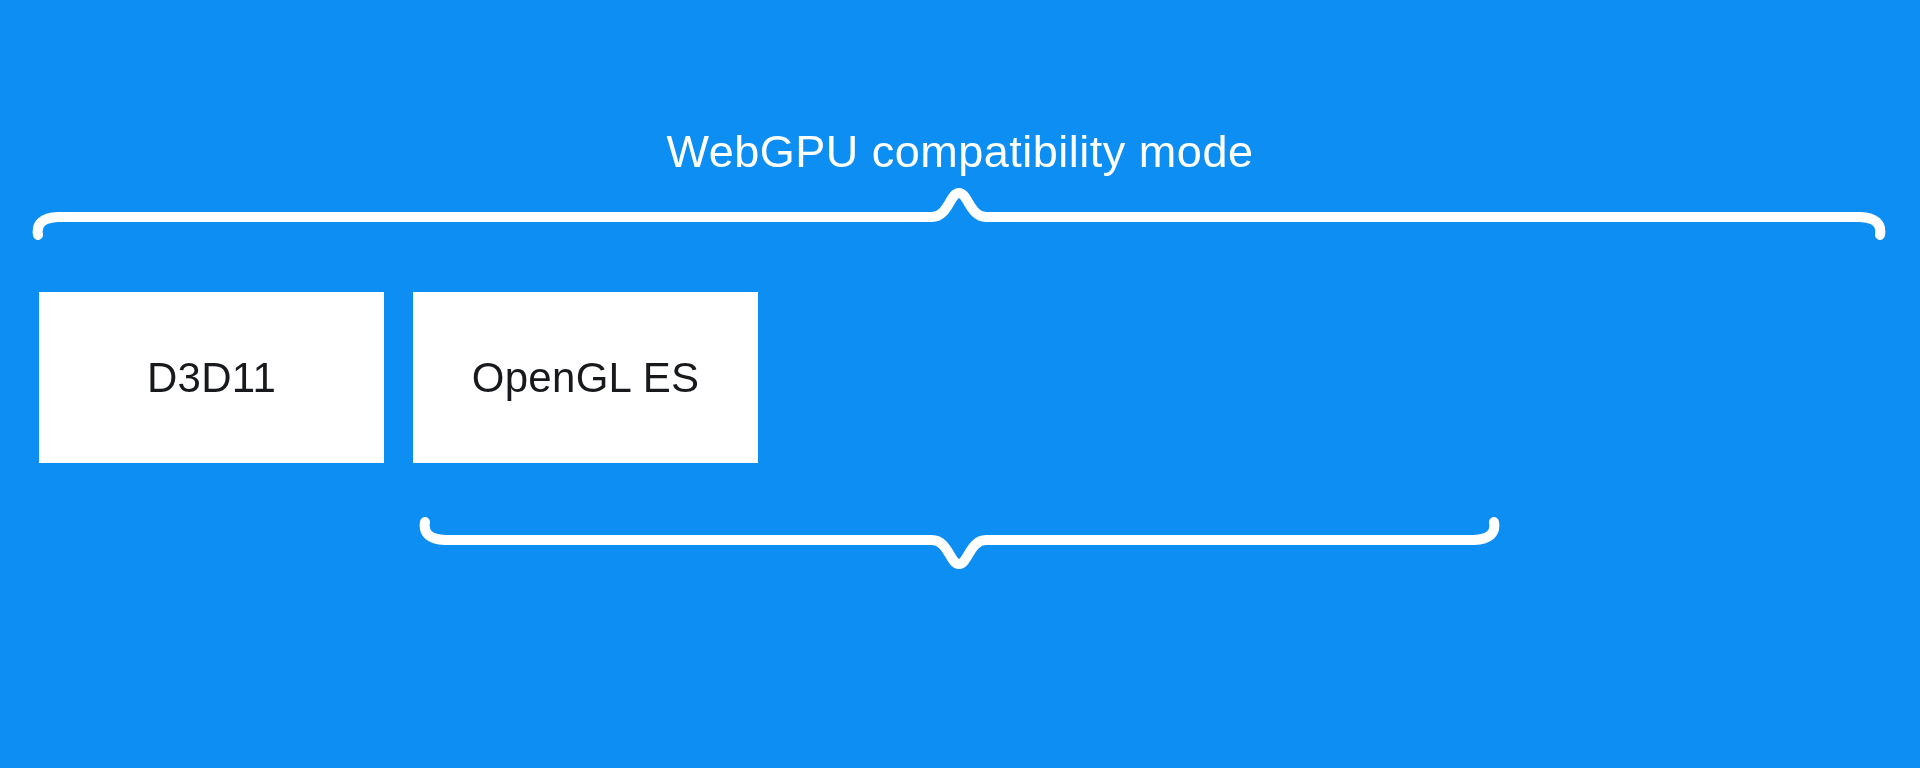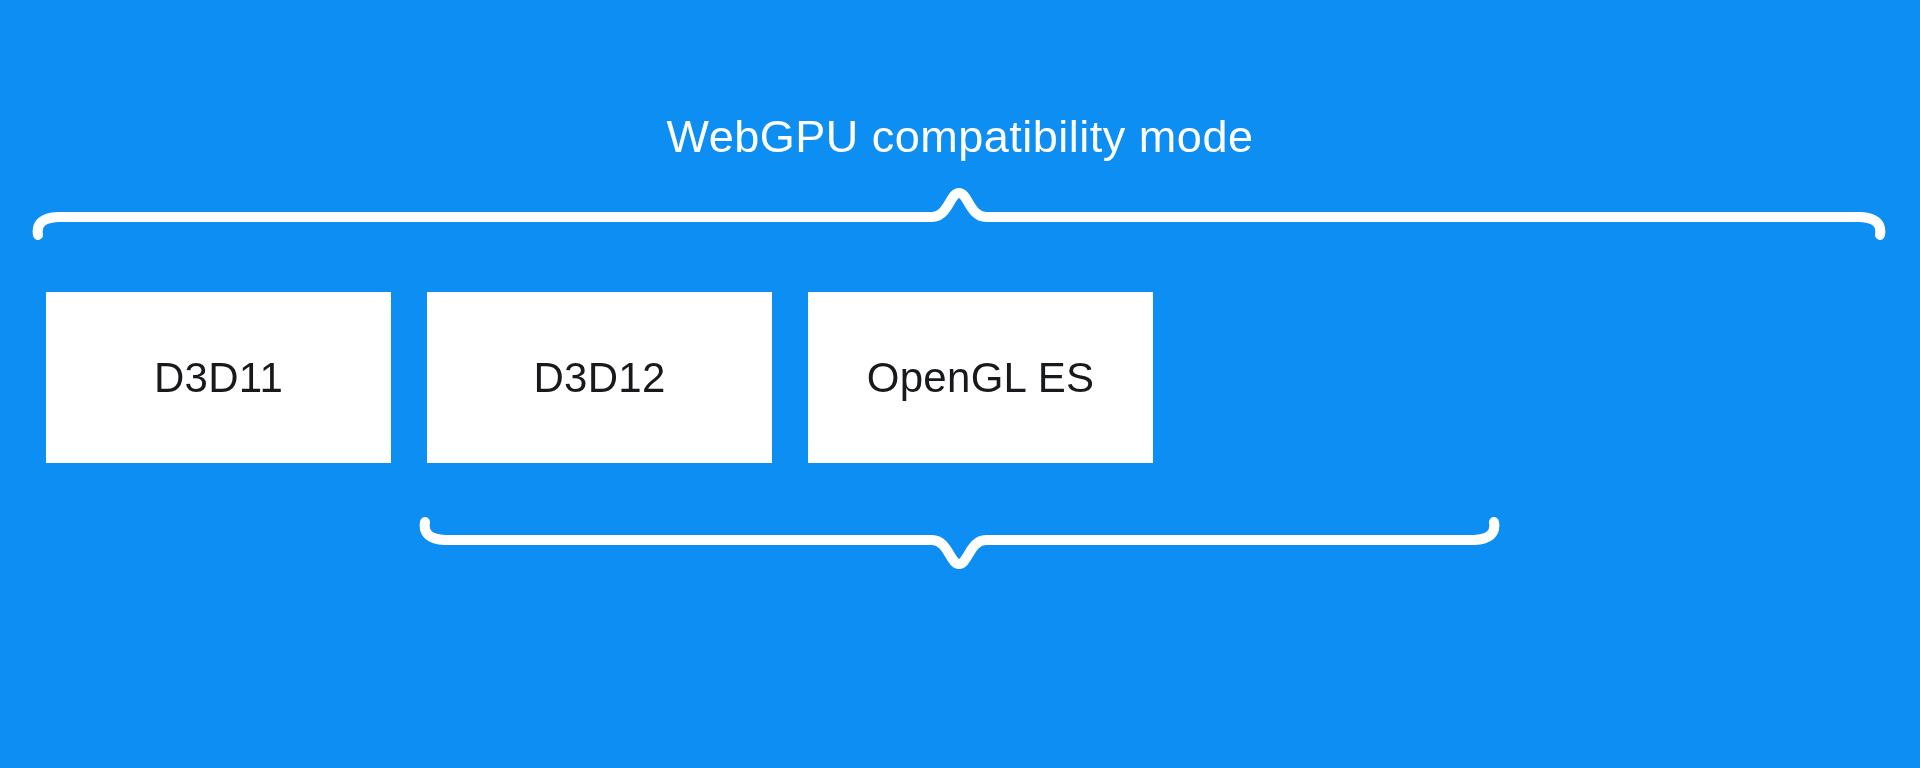--- a/index.html
+++ b/index.html
@@ -19,21 +19,21 @@
     position: absolute;
     left: 0;
     width: 1920px;
     text-align: center;
     color: #ffffff;
     font-size: 45px;
     line-height: 45px;
     font-weight: 400;
     letter-spacing: 0.5px;
   }
-  #top-label { top: 114px; }
+  #top-label { top: 129px; }
   #bottom-label { top: 591px; }
   #braces-svg {
     position: absolute;
     left: 0;
     top: 0;
     width: 1920px;
     height: 768px;
   }
   #braces-svg path {
     fill: none;
@@ -49,21 +49,20 @@
     display: flex;
     gap: 29px;
   }
   .api-box {
     width: 345px;
     height: 171px;
     background: #ffffff;
     display: flex;
     align-items: center;
     justify-content: center;
-    margin-left: 7px;
   }
   .api-box-label {
     color: #17191c;
     font-size: 42px;
     font-weight: 400;
     letter-spacing: 0.3px;
   }
 </style>
 </head>
 <body>
@@ -75,21 +74,18 @@
   <svg id="braces-svg" viewBox="0 0 1920 768" xmlns="http://www.w3.org/2000/svg">
     <path d="M 38 235 Q 35 218 58 217 L 932 217 C 948 217 950 193 959 193 C 968 193 970 217 986 217 L 1860 217 Q 1883 218 1880 235" stroke="#ffffff"></path>
     <path d="M 425 522 Q 422 539 445 540 L 932 540 C 948 540 950 564 959 564 C 968 564 970 540 986 540 L 1474 540 Q 1497 539 1494 522" stroke="#ffffff"></path>
   </svg>
 
   <div id="boxes-row">
     <div class="api-box">
       <span class="api-box-label">D3D11</span>
     </div>
     <div class="api-box">
-      <span class="api-box-label">D3D12</span>
-    </div>
-    <div class="api-box">
       <span class="api-box-label">OpenGL ES</span>
     </div>
   </div>
 
 
 </div>
 
 </body></html>

